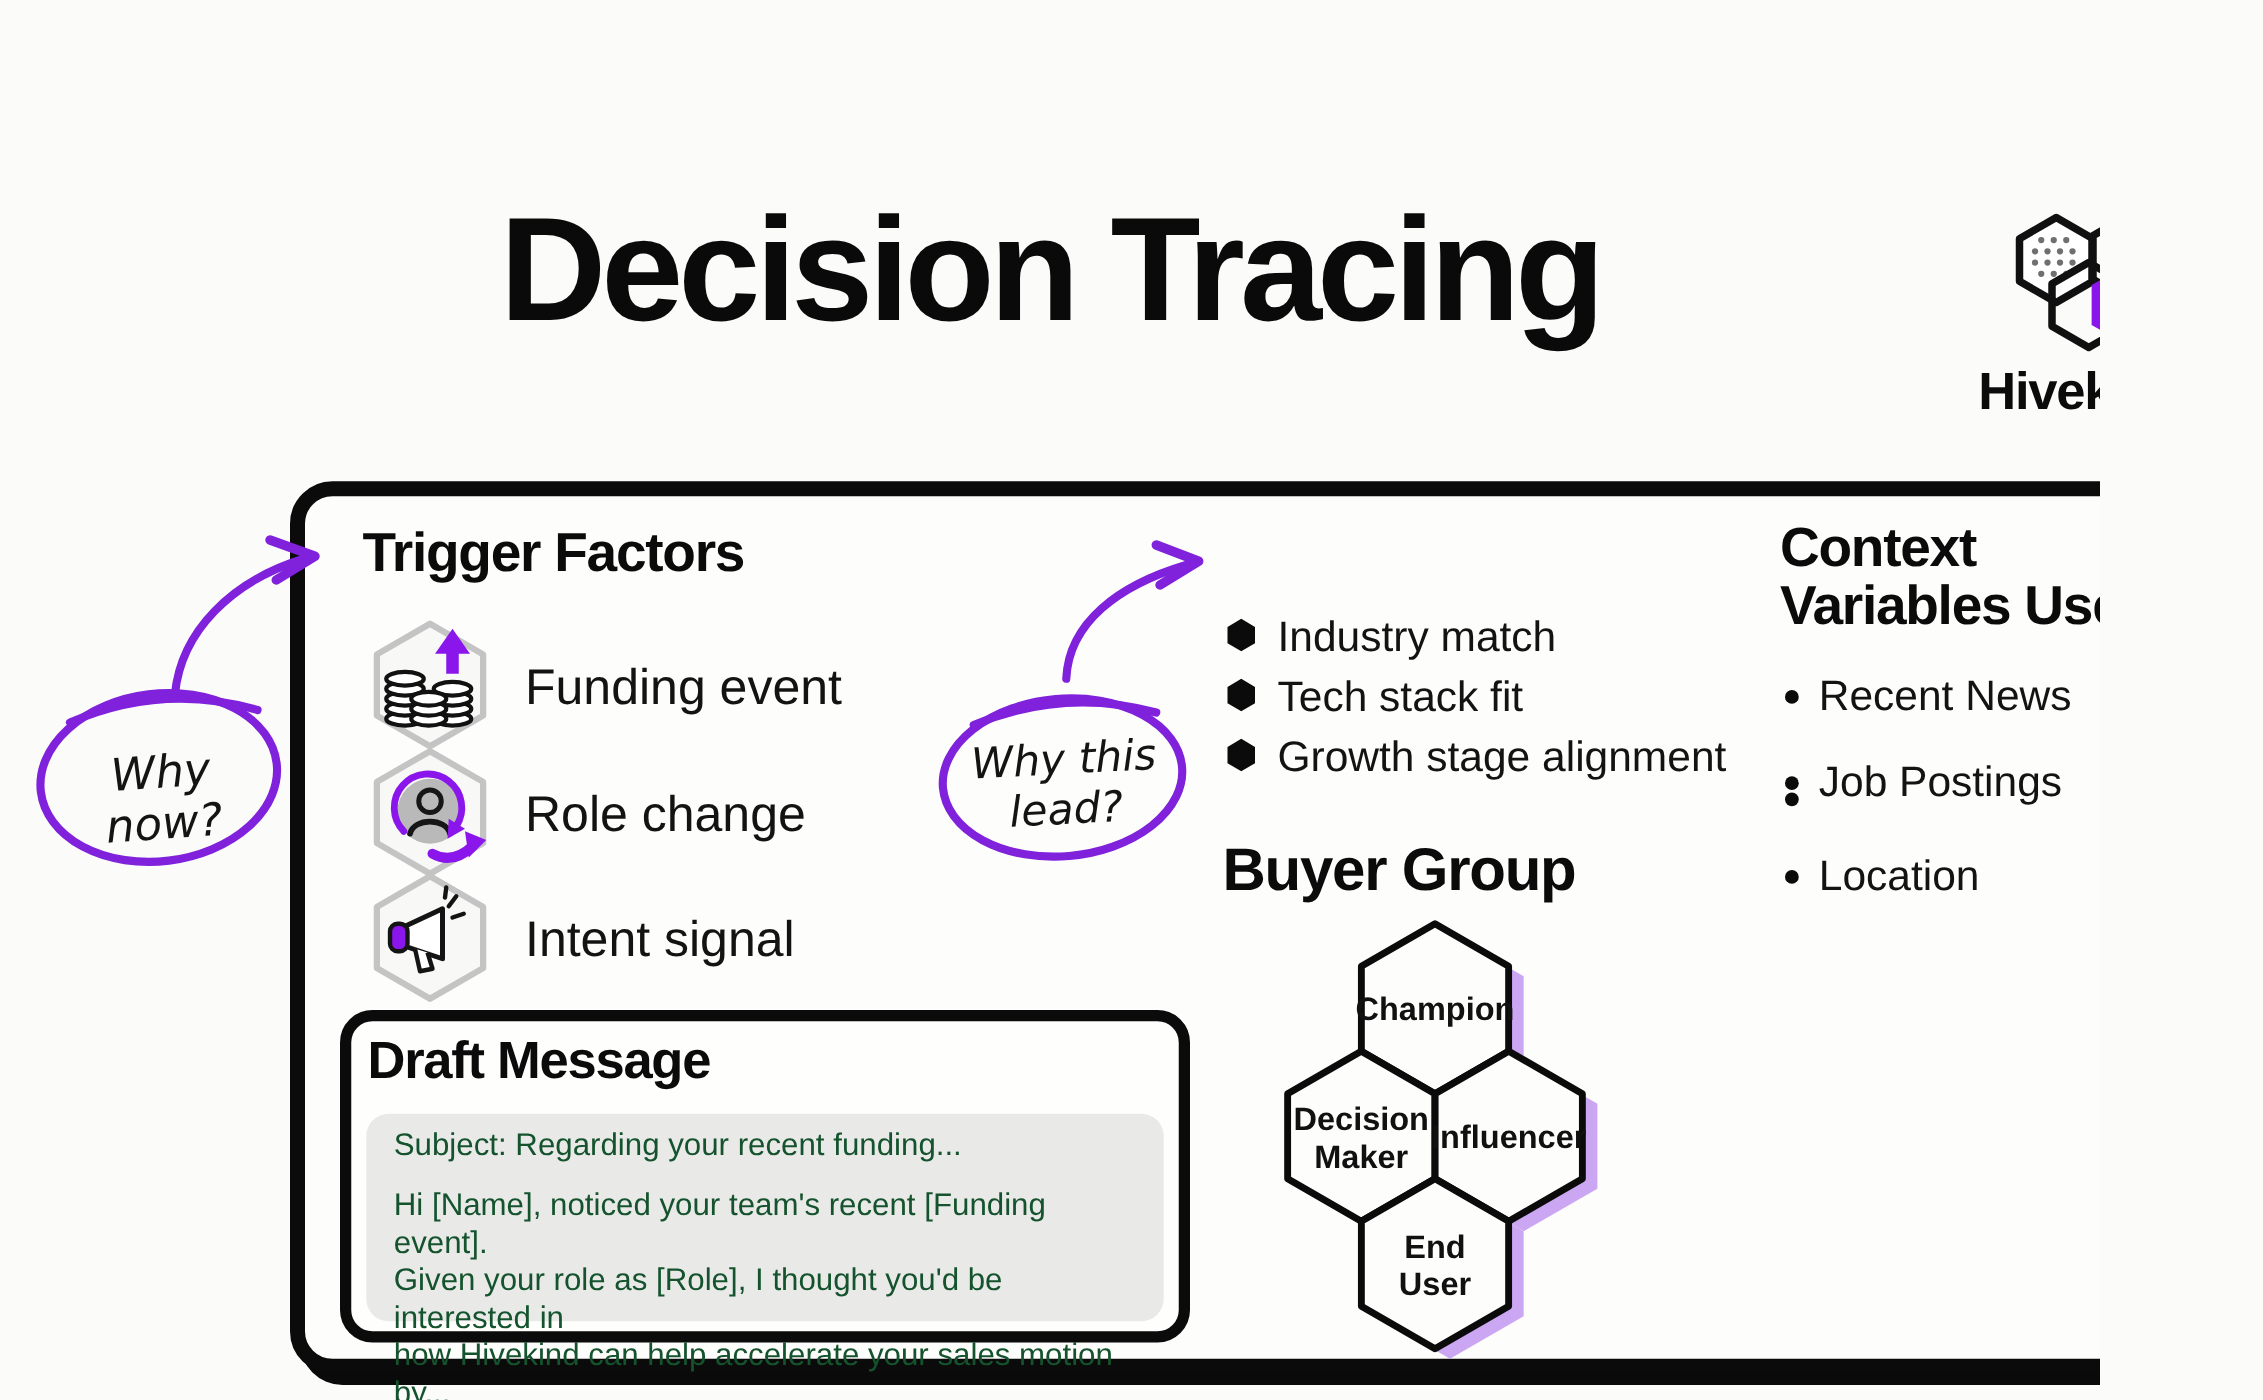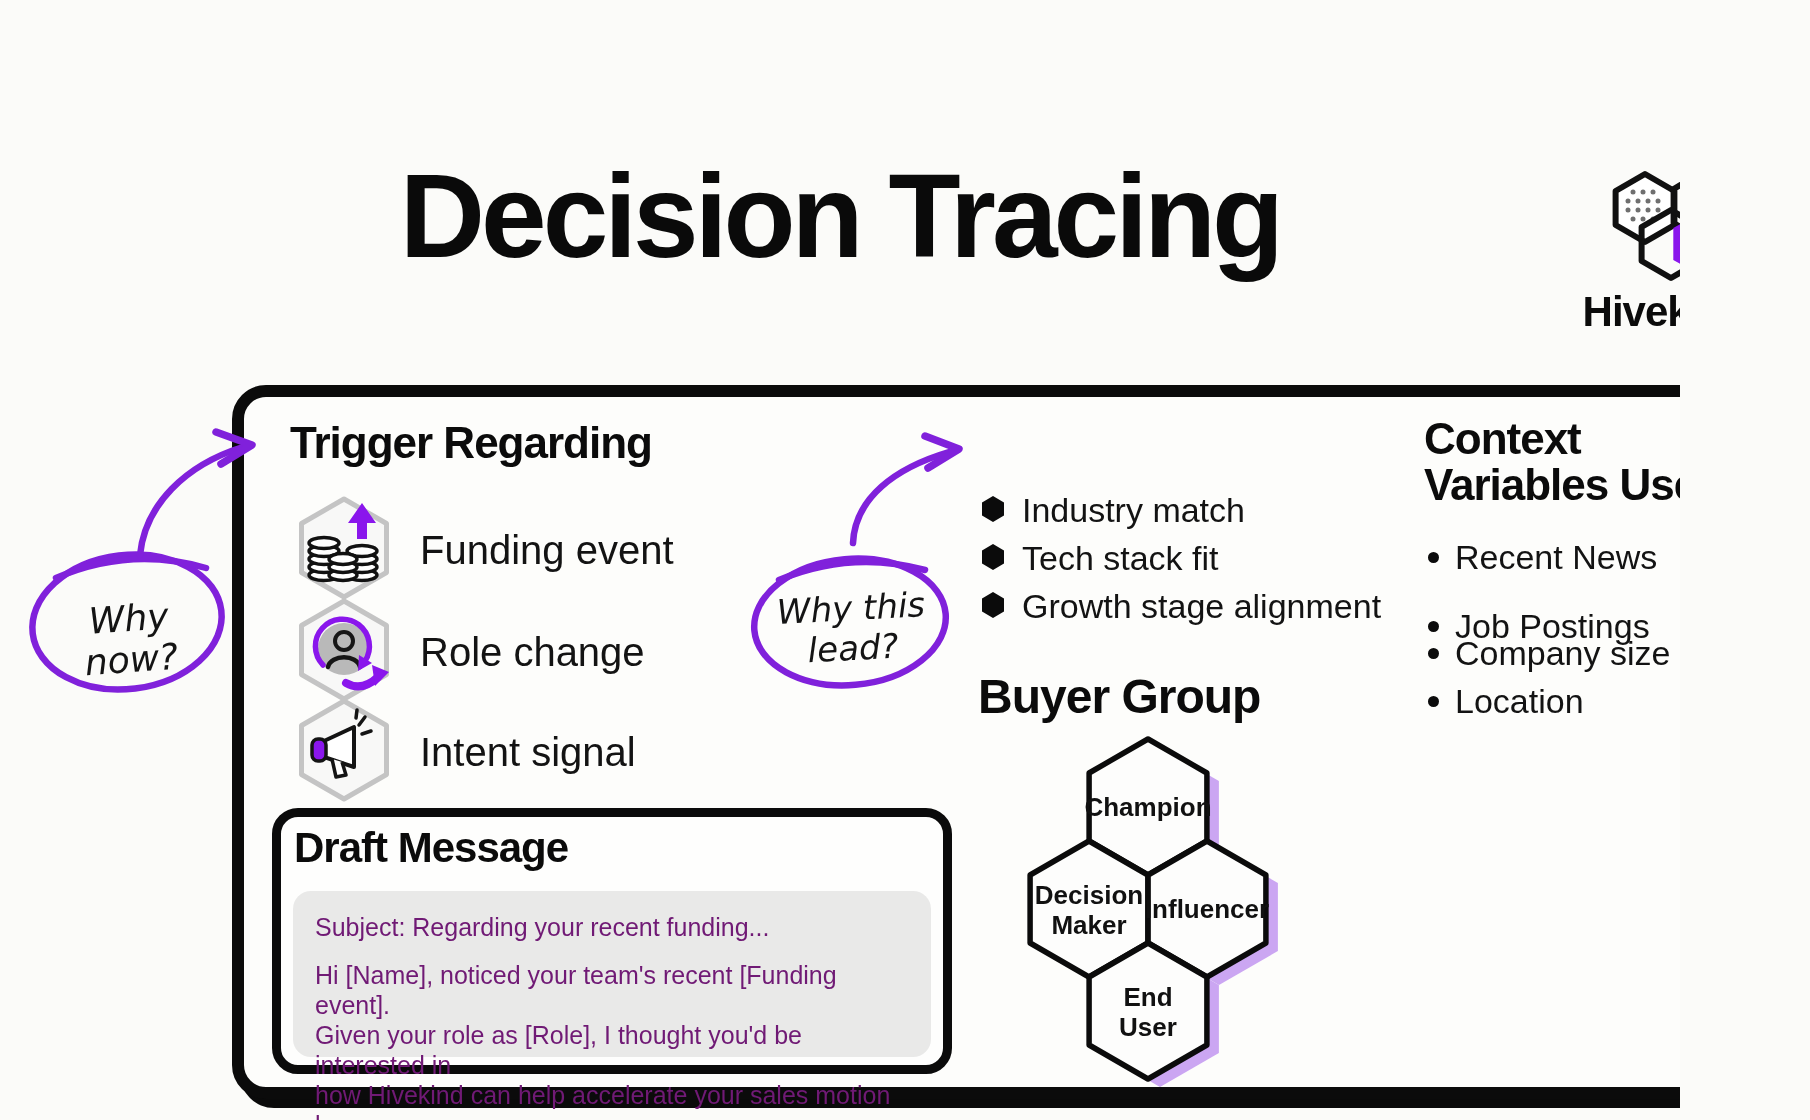--- a/index.html
+++ b/index.html
@@ -28,22 +28,22 @@
   .trig-row{display:flex;align-items:center;gap:28px;}
   .trig-label{font-size:40px;font-weight:400;color:#131313;}
 
   .bullet-row{display:flex;align-items:center;gap:16px;}
   .bullet-label{font-size:34px;font-weight:400;color:#131313;}
   .dot{width:11px;height:11px;border-radius:50%;background:#0b0b0b;flex:0 0 auto;}
 
   .draft-box{left:272px;top:808px;width:680px;height:266px;box-sizing:border-box;
     border:9px solid #0b0b0b;border-radius:26px;background:#fefefd;}
   .draft-inner{left:293px;top:891px;width:638px;height:166px;box-sizing:border-box;
-    background:#e9e9e8;border-radius:18px;padding:21px 22px;
-    font-size:25px;line-height:30px;color:#701a75;}
+    background:#e9e9e8;border-radius:18px;padding:10px 22px;
+    font-size:25px;line-height:30px;color:#14532d;}
   .draft-gap{height:18px;}
 
   .hand{font-style:italic;font-weight:500;color:#141414;
         font-family:"DejaVu Sans", sans-serif;}
   .why-now-label{left:40px;top:598px;width:180px;text-align:center;
     font-size:36px;transform:rotate(-4deg);}
   .why-this-label{left:762px;top:588px;width:180px;text-align:center;
     font-size:34px;line-height:1.18;transform:rotate(-3deg);}
 
   .bottom-bar{left:1702px;top:1113px;width:140px;height:14px;
@@ -81,21 +81,21 @@
         <polygon points="100,14 129.4,31 129.4,65 100,82 70.6,65 70.6,31" fill="none" stroke="#101010" stroke-width="6" stroke-linejoin="round"></polygon>
         <polygon points="68,52 97.4,69 97.4,103 68,120 38.6,103 38.6,69" fill="none" stroke="#101010" stroke-width="6" stroke-linejoin="round"></polygon>
         <polygon points="98,54 125.7,70 125.7,102 98,118 70.3,102 70.3,70" fill="#8A16EC" stroke="none"></polygon>
       </svg>
     </span>
     <div class="logo-text">Hivekind.ai</div>
   </div>
 
   <div class="abs main-box"></div>
 
-  <div class="abs sec-head h-trigger">Trigger Regarding</div>
+  <div class="abs sec-head h-trigger">Trigger Factors</div>
 
   <div class="abs trig-row" style="left:296px;top:495px;">
     <span>
       <svg width="96" height="106" viewBox="0 0 96 106">
         <polygon points="48,4 90.5,28.5 90.5,77.5 48,102 5.5,77.5 5.5,28.5" fill="#f8f8f7" stroke="#c4c4c4" stroke-width="5" stroke-linejoin="round"></polygon>
         <polygon points="66,8 80,28 71,28 71,44 61,44 61,28 52,28" fill="#8A16EC"></polygon>
         <g stroke="#111" stroke-width="3.4" fill="#fff">
           <ellipse cx="28" cy="80" rx="15" ry="5.5"></ellipse>
             <ellipse cx="28" cy="72" rx="15" ry="5.5"></ellipse>
             <ellipse cx="28" cy="64" rx="15" ry="5.5"></ellipse>
@@ -172,21 +172,20 @@
   <div class="abs bullet-row" style="left:1428px;top:538px;">
     <span class="dot"></span>
     <span class="bullet-label">Recent News</span>
   </div>
   <div class="abs bullet-row" style="left:1428px;top:586px;margin-top:21px;">
     <span class="dot"></span>
     <span class="bullet-label">Job Postings</span>
   </div>
   <div class="abs bullet-row" style="left:1428px;top:634px;">
     <span class="dot"></span>
-    <span class="bullet-label">Company size</span>
   </div>
   <div class="abs bullet-row" style="left:1428px;top:682px;">
     <span class="dot"></span>
     <span class="bullet-label">Location</span>
   </div>
 
   <div class="abs sec-head h-buyer">Buyer Group</div>
 
   <div class="abs" style="left:1018px;top:735px;">
     <svg width="272" height="362" viewBox="0 0 272 362">

